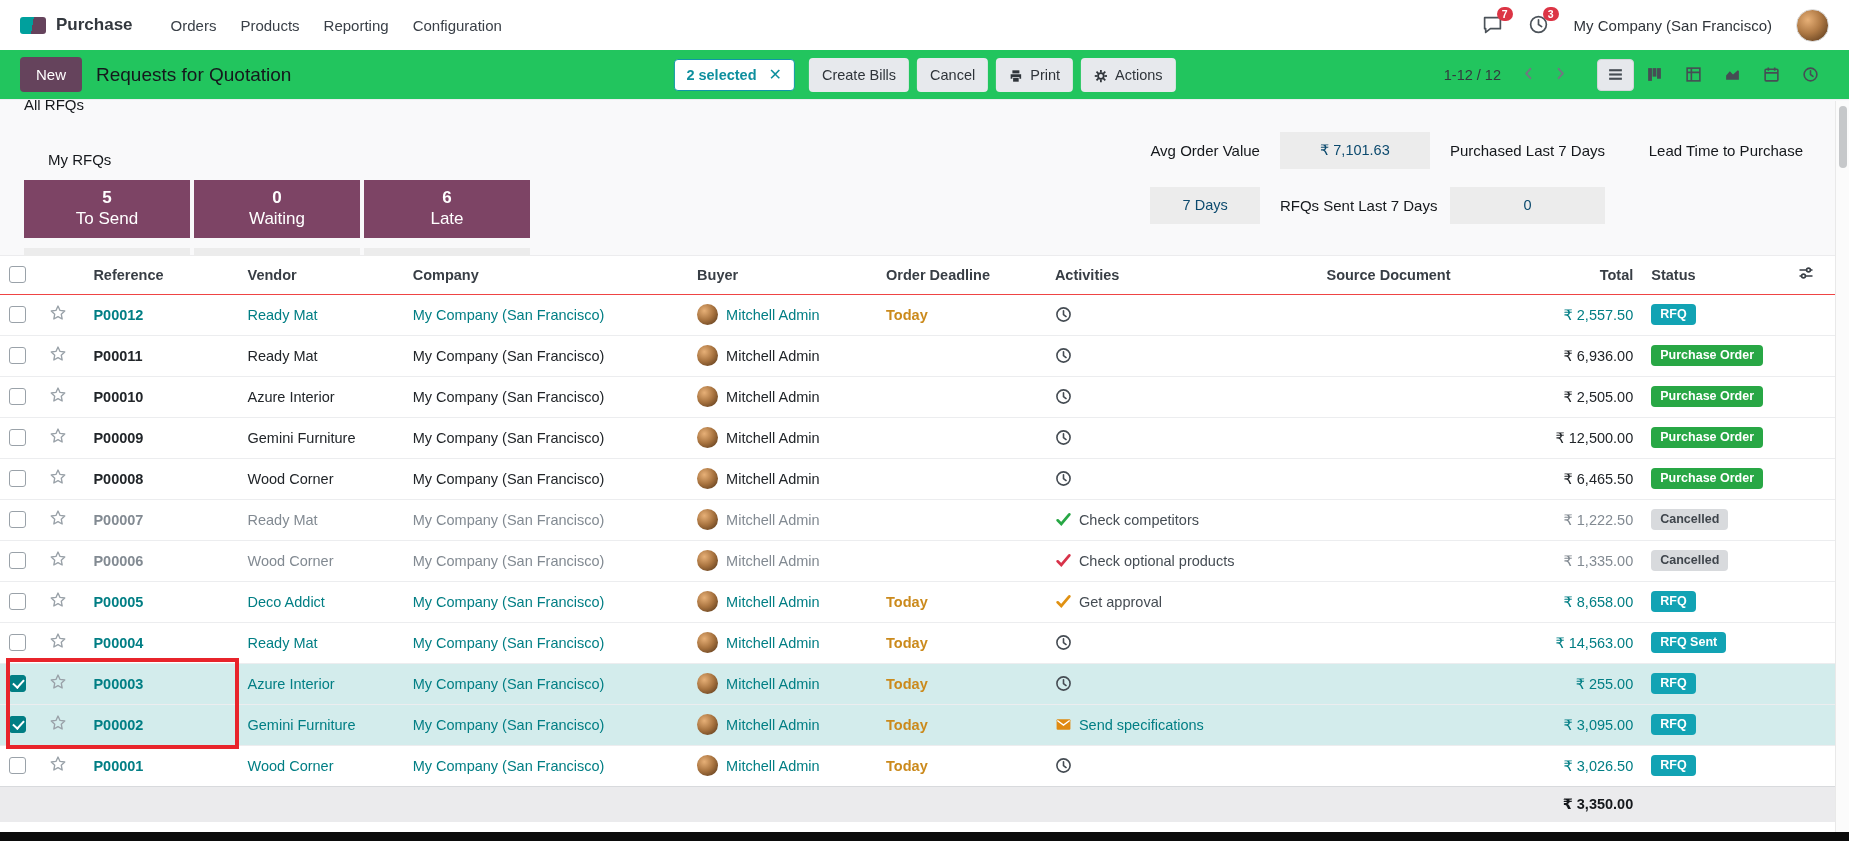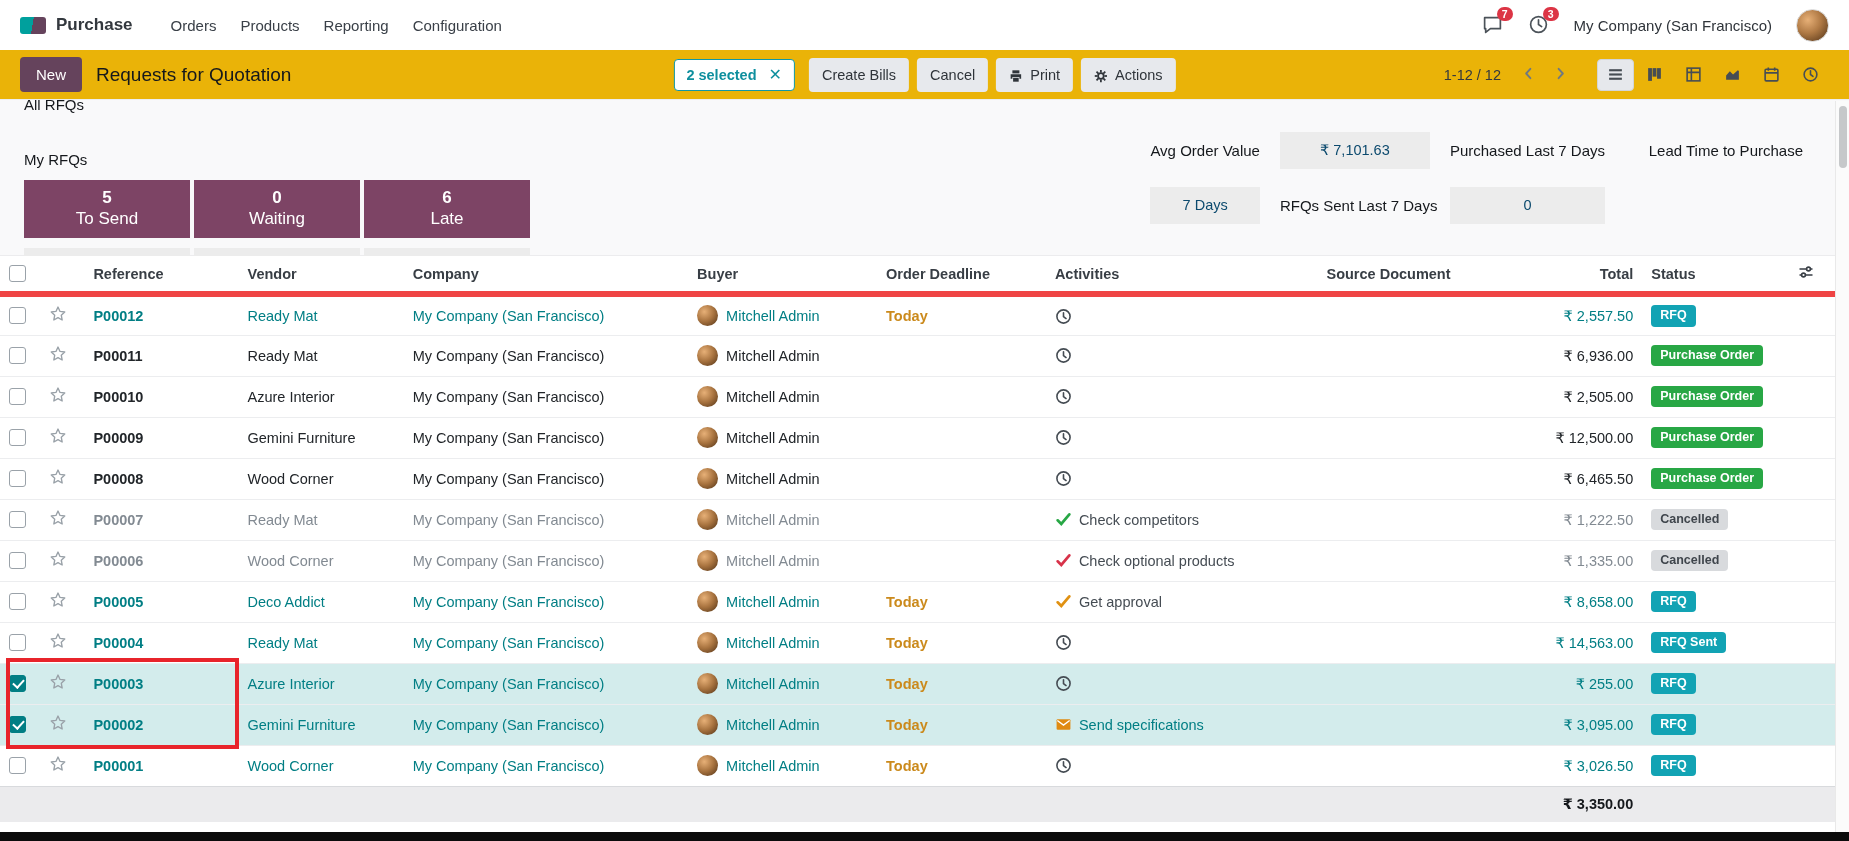--- a/index.html
+++ b/index.html
@@ -19,21 +19,21 @@
   .nav-icon svg { width:21px; height:21px; }
   .nbadge { position:absolute; top:-7px; right:-9px; background:#DC3545; color:#fff; font-size:10.5px;
             font-weight:700; border-radius:9px; padding:1px 5px; min-width:16px; text-align:center; }
   .company { font-size:15px; color:#2f343a; cursor:pointer; }
   .avatar { width:33px; height:33px; border-radius:50%; cursor:pointer;
             background:radial-gradient(circle at 35% 32%, #e7b077 0%, #b07a45 45%, #4e3015 100%);
             border:1px solid #d8d8d8; }
 
   
   .control-panel { position:relative; height:50px; display:flex; align-items:center; padding:0 20px;
-                   border-bottom:1px solid #eceef0; background:#eab308; }
+                   border-bottom:1px solid #eceef0; background:#22c55e; }
   .btn-new { background:#65435C; color:#fff; border:none; border-radius:4px; font-size:15px;
              padding:9px 16px; cursor:pointer; font-family:inherit; }
   .cp-title { font-size:19px; font-weight:400; color:#15181c; margin-left:14px; }
   .cp-center { position:absolute; left:50%; transform:translateX(-50%); display:flex; align-items:center; gap:8px; }
   .selection-box { display:flex; align-items:center; gap:12px; border:1px solid #1097A6; color:#0E8F9E;
                    background:#fff; border-radius:4px; padding:7px 12px; font-size:14.5px; font-weight:600; }
   .sel-x { cursor:pointer; font-size:16px; line-height:12px; color:#0E8F9E; }
   .action-buttons { display:flex; gap:8px; margin-left:6px; }
   .btn { display:inline-flex; align-items:flex-end; gap:7px; background:#e7e9ed; color:#2f343a; border:none;
          border-radius:4px; font-size:14.5px; padding:9px 13px; cursor:pointer; font-family:inherit; }
@@ -47,39 +47,39 @@
           border:1px solid transparent; border-radius:4px; color:#464d54; cursor:pointer; }
   .vbtn svg { width:17px; height:17px; }
   .vbtn.active { background:#e6e8ec; border-color:#d2d5d9; }
 
   
   .dashboard { height:156px; background:#f9f9fa; border-bottom:1px solid #ececee;
                display:flex; align-items:center; padding:0 46px 0 24px; }
   .dash-left { display:flex; gap:4px;flex-direction:column; }
   .dash-labels { width:92px; display:flex; flex-direction:column; gap:10px; }
   .dash-label { height:58px; display:flex; align-items:center; font-size:15px; color:#15181c; }
-  .dash-label.small { height:32px; }
+  .dash-label.small { height:32px;margin-left:24px; }
   .stat-col { width:166px; display:flex; flex-direction:column; gap:10px; }
   .stat-main { height:58px; background:#7D4465; color:#fff; display:flex; flex-direction:column;
                align-items:center; justify-content:center; cursor:pointer; }
   .stat-num { font-size:17px; font-weight:700; line-height:1.15; }
   .stat-label { font-size:17px; margin-top:1px; }
   .stat-mine { height:32px; background:#ececec; display:flex; align-items:center; justify-content:center;
                font-size:14.5px; color:#1c2026; cursor:pointer; }
   .dash-kpis { margin-left:auto; display:grid; grid-template-columns:auto 150px auto 178px;
                column-gap:20px; row-gap:18px; align-items:center; }
   .kpi-label { font-size:15px; color:#15181c; text-align:right; white-space:nowrap; }
   .kpi-value { background:#ececec; height:37px; display:flex; align-items:center; justify-content:center;
                font-size:14.5px; color:#0c4a6e; }
 
   
   .table-wrap { position:relative; margin-right:14px; }
   table { width:100%; border-collapse:collapse; table-layout:fixed; }
   thead th { height:38px; font-size:14.5px; font-weight:700; color:#383e45; text-align:left;
-             padding:0 9px; border-bottom:6px solid #ef4444; background:#fff; white-space:nowrap;
+             padding:0 9px; border-bottom:1px solid #ef4444; background:#fff; white-space:nowrap;
              overflow:hidden; cursor:pointer; }
   tbody td { height:41px; font-size:14.5px; padding:0 9px; border-top:1px solid #ecedef;
              white-space:nowrap; overflow:hidden; }
   tbody tr { cursor:pointer; }
   tbody tr:first-child td { border-top:none; }
   .ta-r { text-align:right; }
   .tone-info td { color:#017E84; }
   .tone-normal td { color:#212529; }
   .tone-muted td { color:#828a92; }
   tr.selected td { background:#D3ECEC; }

